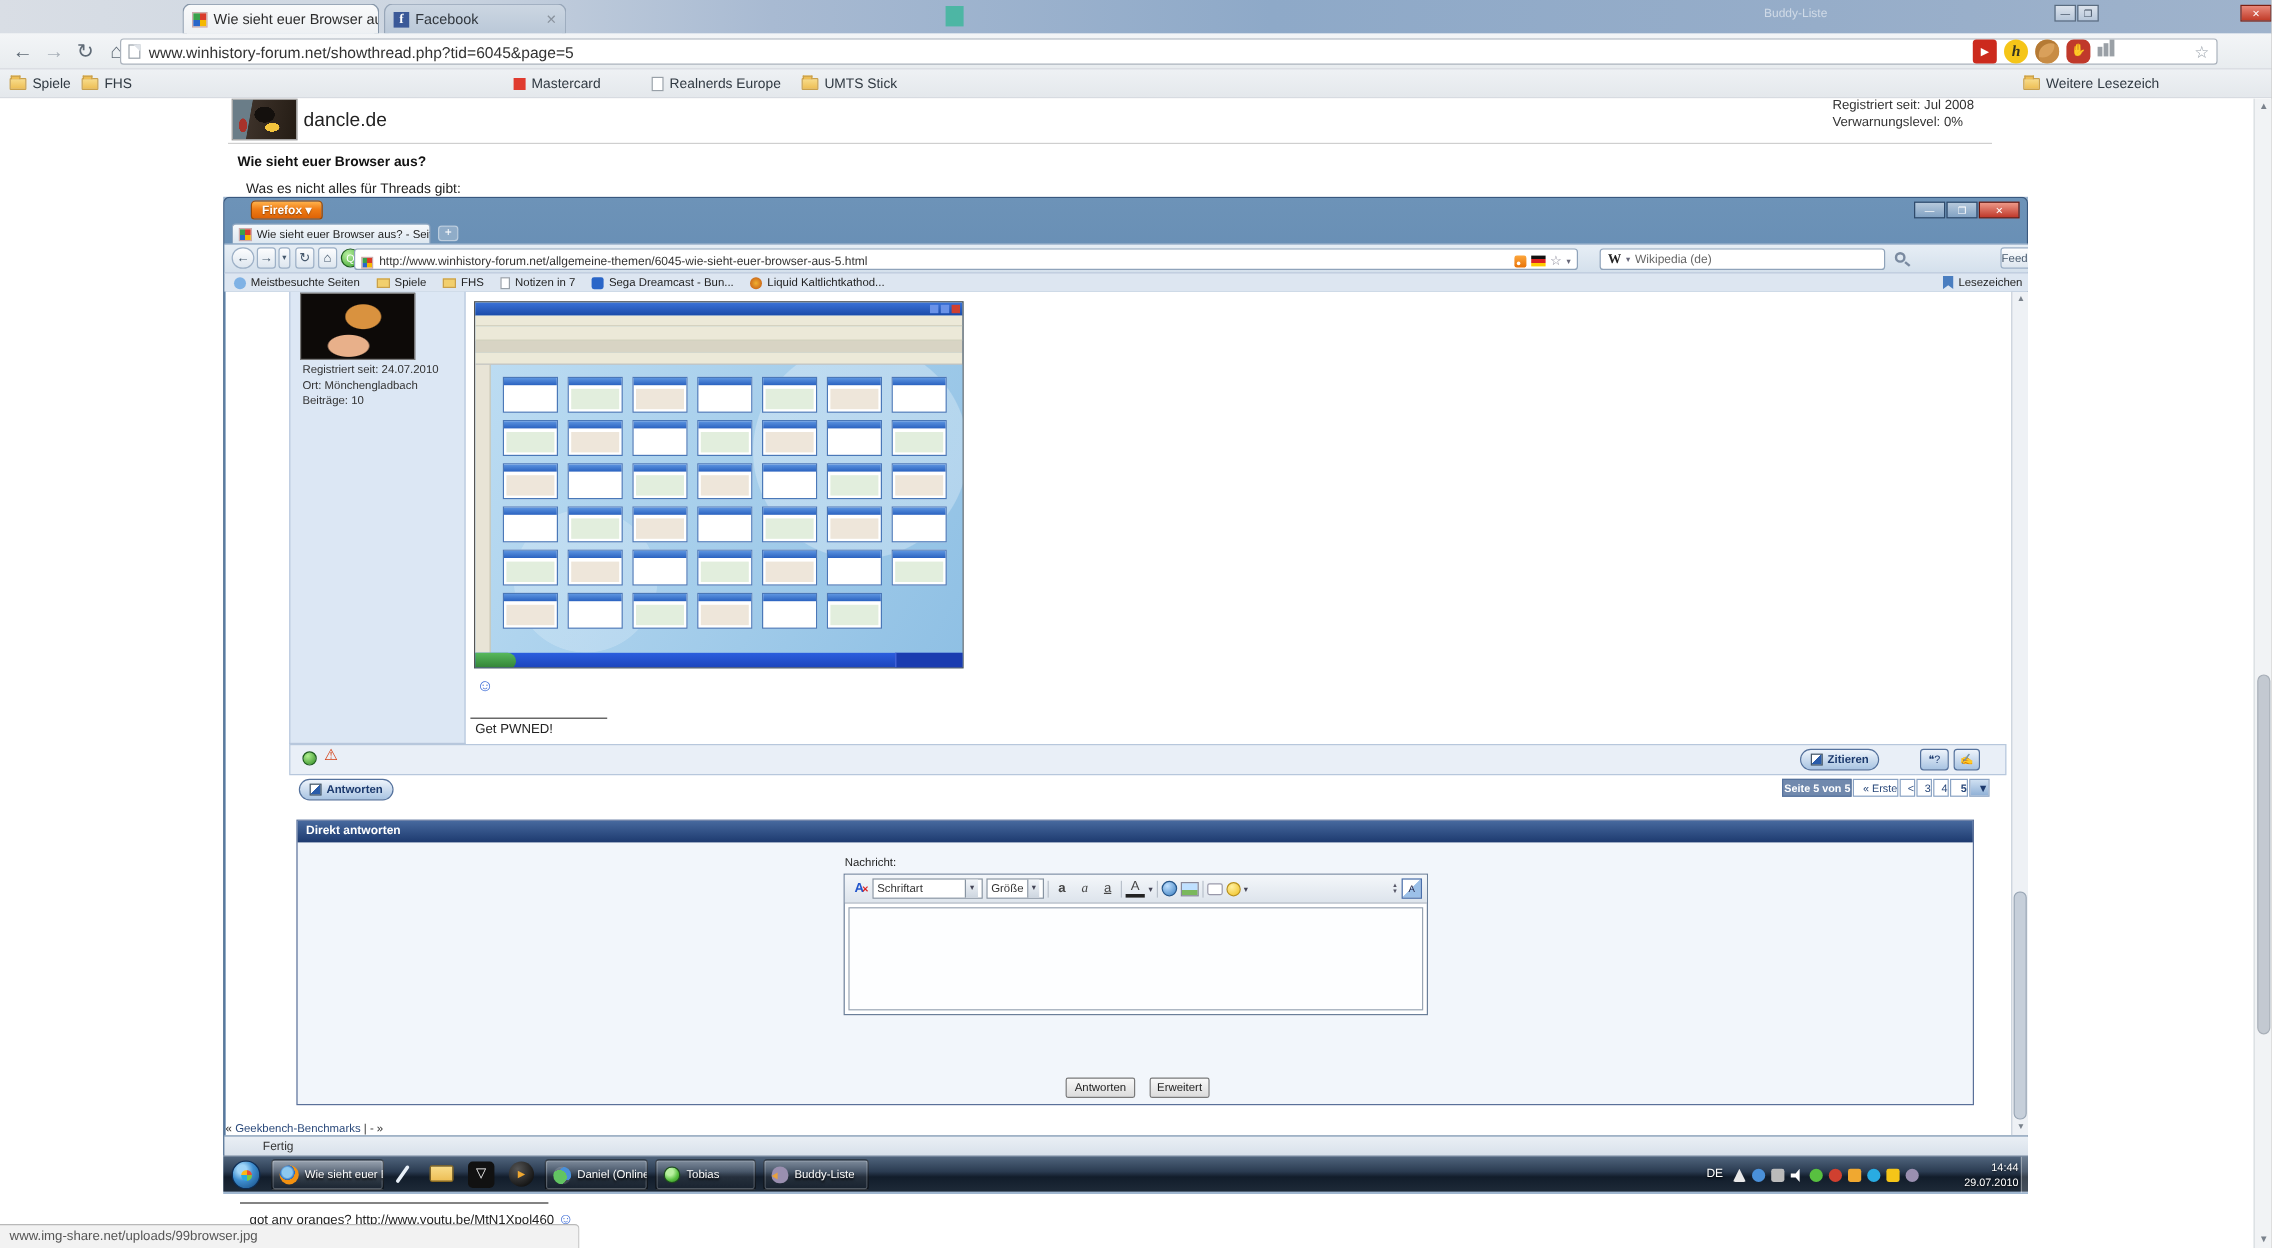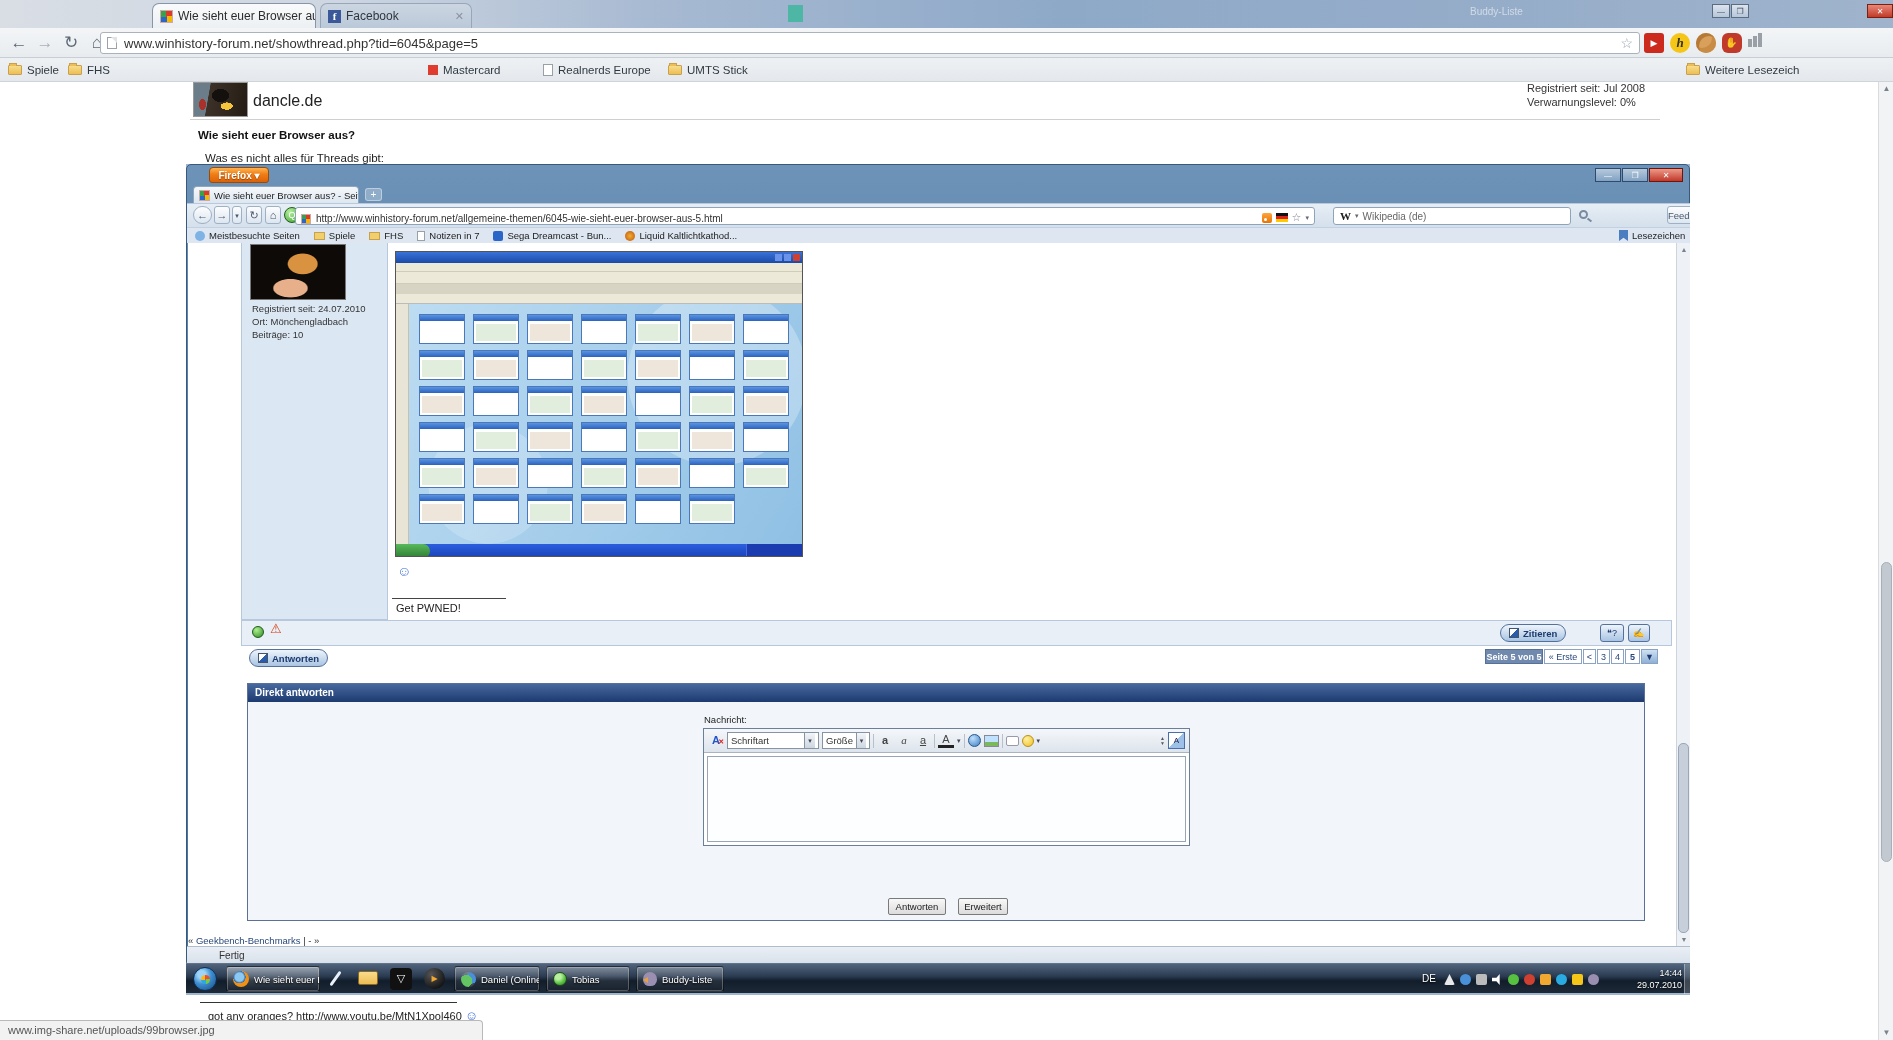--- a/index.html
+++ b/index.html
@@ -20,21 +20,21 @@
     background:conic-gradient(#d93b2a 0 25%,#f5b800 25% 50%,#2a67c9 50% 75%,#3aa14a 75%)}
   .fbico{width:13px;height:13px;background:#3b5998;color:#fff;font:bold 11px "Liberation Serif",serif;
     text-align:center;line-height:13px;flex:none}
   .capbtn{top:4px;height:14px;border:1px solid #5a6c80;background:linear-gradient(rgba(255,255,255,.65),rgba(210,220,232,.5));
     color:#3b4a5c;font-size:8px;text-align:center;line-height:13px}
   .capbtn.close{background:linear-gradient(#e8887a,#c13b28);color:#fff;border-color:#7c1f12}
 
   .tbar{left:0;top:28px;width:1893px;height:30px;background:linear-gradient(#f3f5f7,#e8ecef);
     border-bottom:1px solid #c8ced6}
   .navg{color:#5f6a76;font-size:17px;line-height:22px;width:22px;height:22px;text-align:center;top:4px}
-  .omni{left:100px;top:4px;width:1540px;height:22px;background:#fff;border:1px solid #aab2bc;border-radius:3px;
+  .omni{left:100px;top:4px;width:1748px;height:22px;background:#fff;border:1px solid #aab2bc;border-radius:3px;
     display:flex;align-items:center;padding:0 6px;gap:7px}
   .pageico{width:10px;height:12px;background:#fff;border:1px solid #9aa2ab;flex:none;position:relative}
   .pageico:after{content:"";position:absolute;right:-1px;top:-1px;border:3px solid #dfe3e8;border-left-color:transparent;border-bottom-color:transparent}
   .urltx{font-size:13px;color:#333}
   .star{margin-left:auto;color:#9aa2ab;font-size:14px}
   .ext{top:5px;width:20px;height:20px;border-radius:3px}
 
   .bbar{left:0;top:58px;width:1893px;height:24px;background:linear-gradient(#eef1f4,#e4e8ec);
     border-bottom:1px solid #cfd4da}
   .bitem{top:3px;height:18px;display:flex;align-items:center;gap:5px;font-size:11.5px;color:#303942}
@@ -99,21 +99,21 @@
   .ham{left:62px;top:1px;width:96px;height:56px;border:1px solid #777;
     background:radial-gradient(ellipse 26px 18px at 55% 35%,#d9923f 0 55%,rgba(0,0,0,0) 60%),
       radial-gradient(ellipse 30px 16px at 42% 80%,#e8b08a 0 55%,rgba(0,0,0,0) 60%),#0d0a08}
   .uinf{font-size:9.5px;color:#333}
   .fstrip{left:53px;top:377px;width:1431px;height:26px;background:#e9eff7;border:1px solid #b7c7dc}
   .pill{height:18px;border:1px solid #54719c;border-radius:9px;background:linear-gradient(#eef4fb,#a9c4e2);
     display:flex;align-items:center;gap:4px;padding:0 8px;font-size:9.5px;font-weight:bold;color:#1c3a6e}
   .sqbtn{width:24px;height:18px;border:1px solid #54719c;border-radius:3px;background:linear-gradient(#eef4fb,#a9c4e2);
     text-align:center;font-size:9px;color:#1c3a6e;line-height:17px}
   .pgx{top:406px;height:15px;border:1px solid #8aa3c4;background:#fff;font-size:9px;color:#29487a;
-    text-align:center;line-height:14px}
+    text-align:right;line-height:14px}
   .panel{left:59px;top:440px;width:1398px;height:238px;border:1px solid #5a7099;background:#f2f6fb}
   .phead{left:0;top:0;width:100%;height:18px;background:linear-gradient(#47699e,#1d3a6f);
     color:#fff;font-size:10px;font-weight:bold;line-height:17px;padding-left:7px}
   .editor{left:455px;top:44px;width:487px;height:118px;border:1px solid #6b7f99;background:#fff}
   .etb{display:flex;align-items:center;gap:3px;height:24px;background:linear-gradient(#f4f7fa,#dde4ec);
     border-bottom:1px solid #aab4c0;padding:0 4px}
   .esel{height:17px;background:#fff;border:1px solid #8894a2;display:flex;align-items:center;font-size:9.5px;
     color:#333;padding:0 3px;gap:3px}
   .dar{width:11px;height:15px;background:linear-gradient(#f2f5f9,#cdd6e0);border-left:1px solid #8894a2;
     font-size:7px;color:#445;text-align:center;line-height:15px;margin-left:auto}

